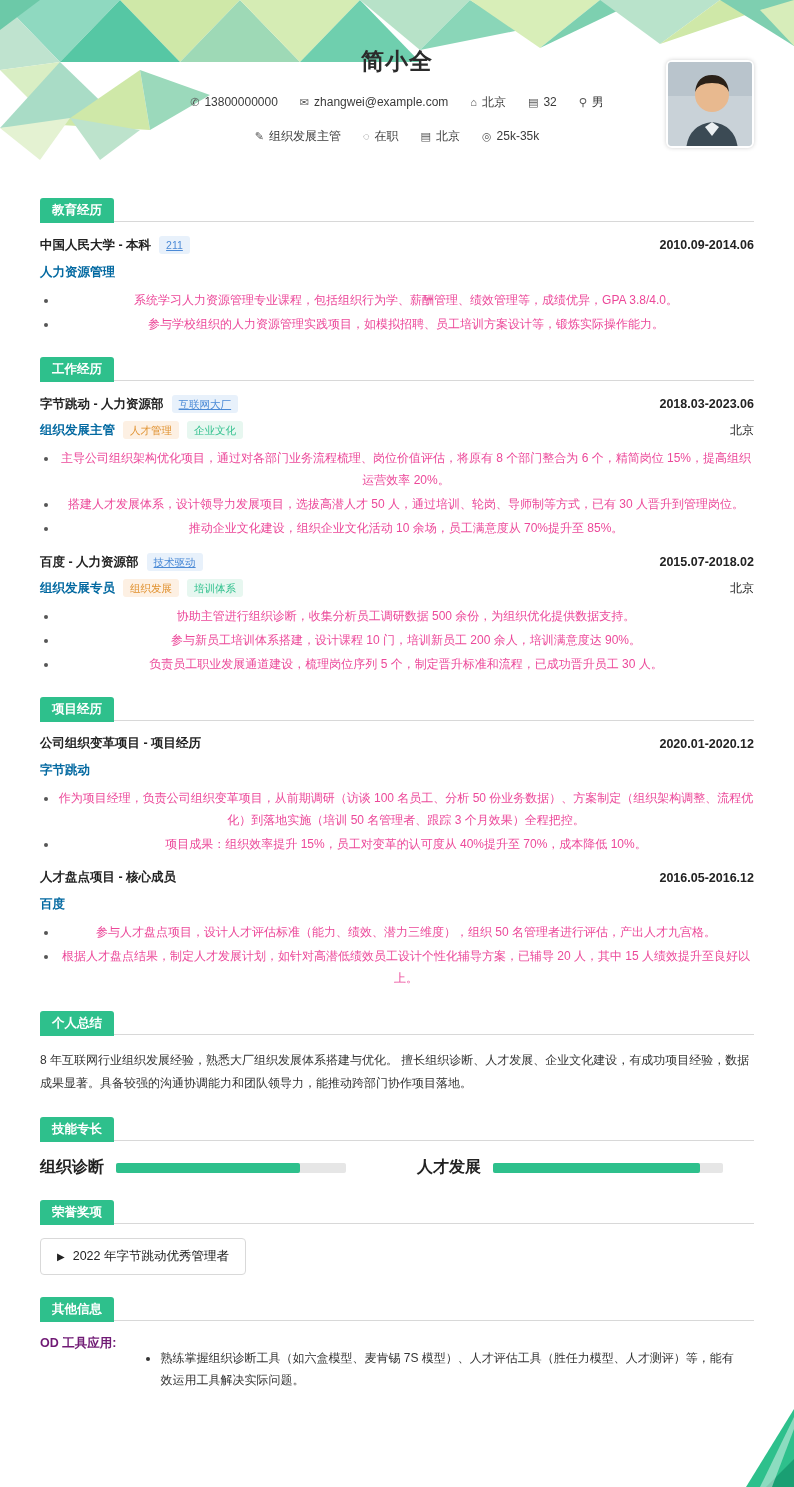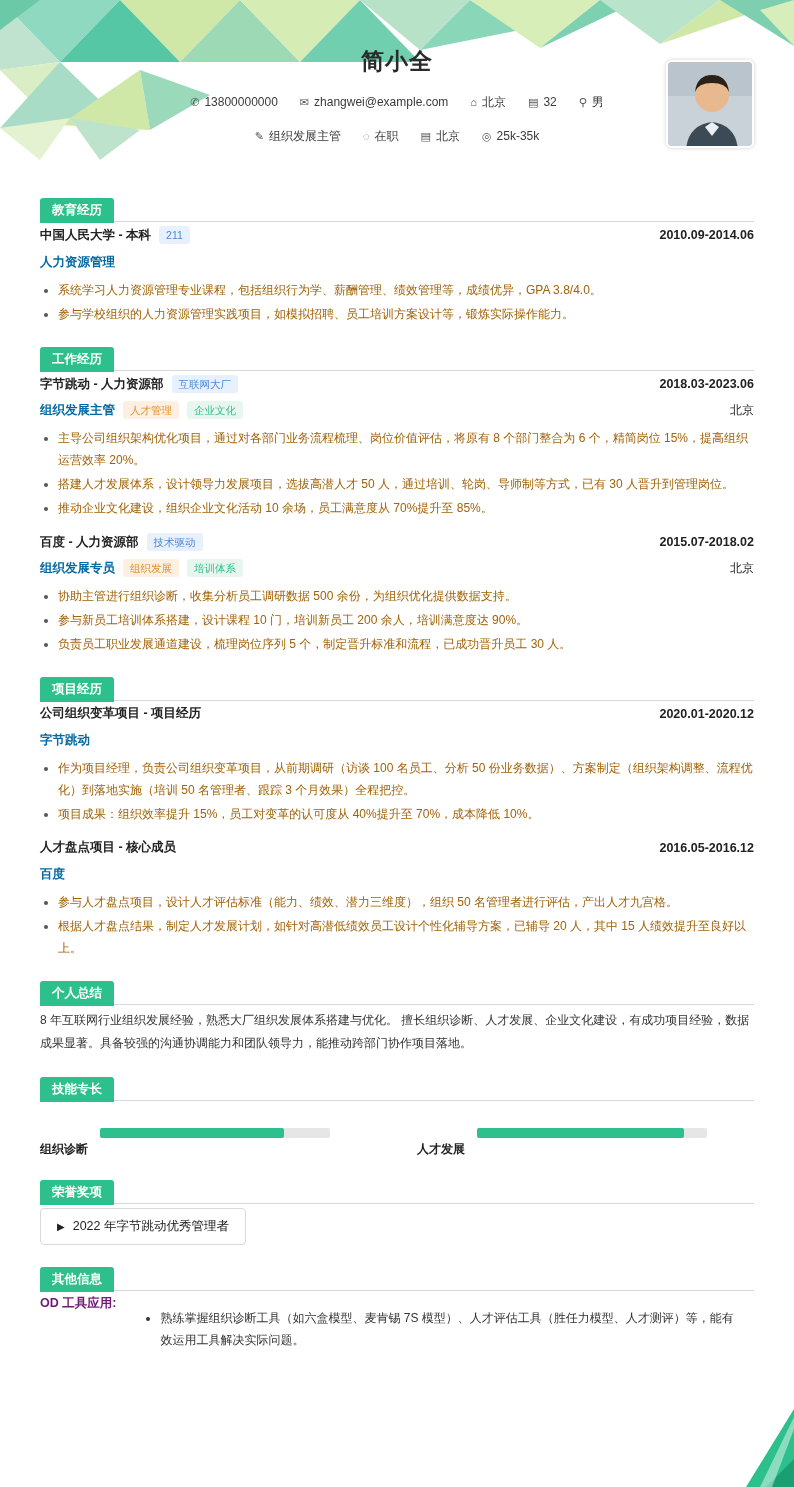--- a/index.html
+++ b/index.html
@@ -59,21 +59,21 @@
     background: #cfd6dc;
   }
   .avatar svg { display:block; }
 
   
   .body { padding: 8px 40px 40px 40px; }
   .section { margin-top: 22px; }
   .sec-head {
     position: relative;
     height: 24px;
-    margin-bottom: 4px;
+    margin-bottom: 14px;
   }
   .sec-title {
     display: inline-block;
     background: #2ec08c;
     color: #fff;
     font-size: 12.5px;
     font-weight: bold;
     padding: 4px 12px;
     border-radius: 3px 3px 0 0;
     position: relative;
@@ -95,44 +95,45 @@
   .loc { font-size: 12px; color: #222; white-space: nowrap; }
   .subrow { margin-top: 8px; }
   .role { font-size: 12.5px; font-weight: bold; color: #0369a1; }
   .tag {
     font-size: 10.5px;
     padding: 2px 7px;
     border-radius: 3px;
     line-height: 14px;
     display: inline-block;
   }
-  .tag-blue { background:#e8f1fb; color:#4b8ad6; }
+  .tag-blue { background:#e8f1fb; color:#4b8ad6;text-decoration:underline; }
   .tag-orange { background:#fdf0e3; color:#e0912f; }
   .tag-green { background:#e7f7f0; color:#2ec08c;text-align:right; }
 
   ul.bullets { margin: 8px 0 0 0; padding: 0 0 0 18px; }
   ul.bullets li {
     font-size: 12px;
     line-height: 22px;
-    color: #a16207;
+    color: #ec4899;
     margin-bottom: 2px;
+    text-align: center;
   }
   ul.bullets li::marker { color:#555; }
 
   .para { font-size: 12px; line-height: 23px; color:#333; }
 
   
   .skills {
     display: grid;
     grid-template-columns: 1fr 1fr;
     gap: 14px 40px;
     padding-top: 2px;
   }
   .skill { display:flex; align-items:center; gap: 12px; }
-  .skill-name { font-size: 12px; font-weight: bold; color:#222; white-space: nowrap; margin-top: 34px; }
+  .skill-name { font-size: 16px; font-weight: bold; color:#222; white-space: nowrap; }
   .bar { flex: 1; height: 10px; background:#e6e6e6; border-radius: 2px; position: relative; max-width: 230px; }
   .bar > i { position:absolute; left:0; top:0; bottom:0; background:#2ec08c; border-radius: 2px; display:block; }
 
   
   .honor {
     display: inline-flex;
     align-items: center;
     gap: 8px;
     border: 1px solid #d9d9d9;
     border-radius: 4px;

